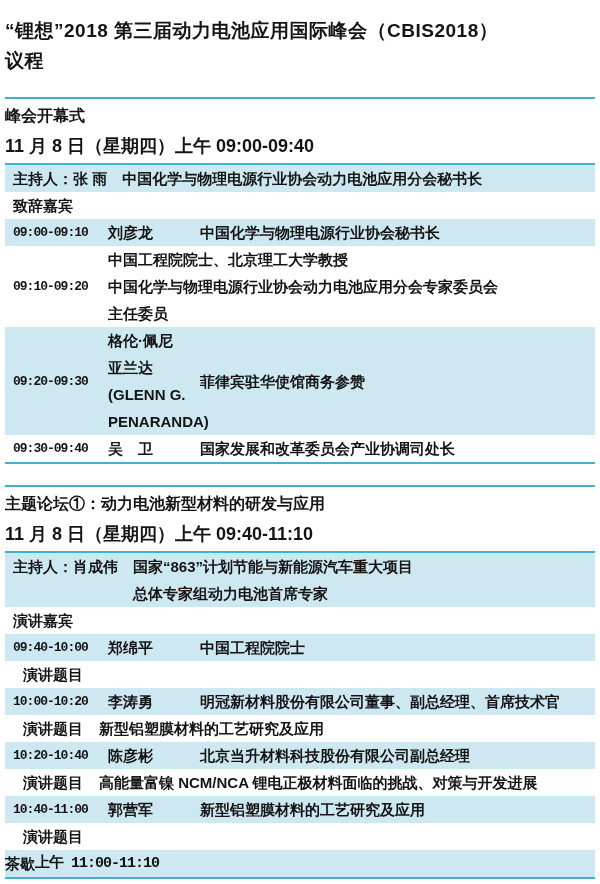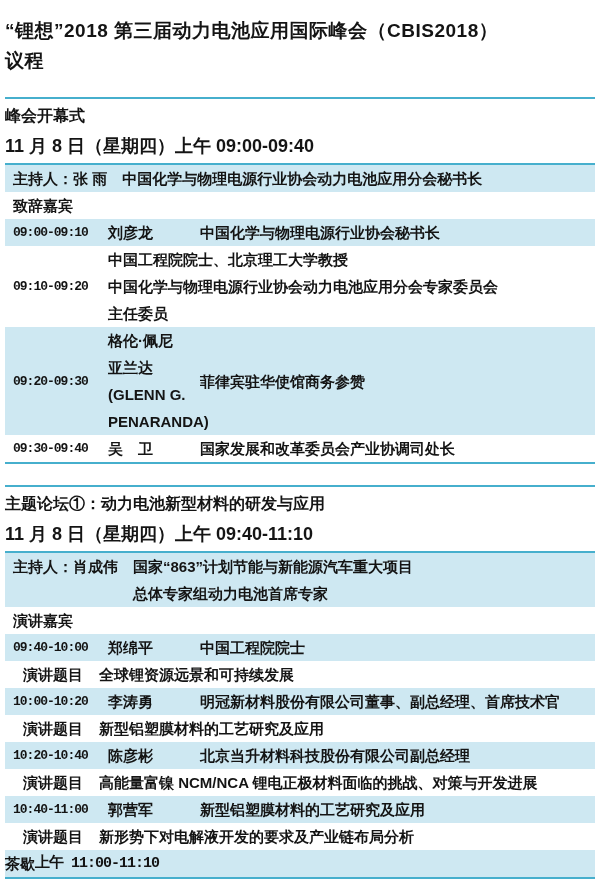--- a/index.html
+++ b/index.html
@@ -123,21 +123,20 @@
       <span>演讲嘉宾</span>
     </div>
 
     <div class="row blue">
       <div class="cell-time">09:40-10:00</div>
       <div class="cell-name">郑绵平</div>
       <div class="cell-role">中国工程院院士</div>
     </div>
     <div class="row">
       <div class="topic-label">演讲题目</div>
-      <div class="cell-topic">全球锂资源远景和可持续发展</div>
     </div>
 
     <div class="row blue">
       <div class="cell-time">10:00-10:20</div>
       <div class="cell-name">李涛勇</div>
       <div class="cell-role">明冠新材料股份有限公司董事、副总经理、首席技术官</div>
     </div>
     <div class="row">
       <div class="topic-label">演讲题目</div>
       <div class="cell-topic">新型铝塑膜材料的工艺研究及应用</div>
@@ -153,21 +152,20 @@
       <div class="cell-topic">高能量富镍 NCM/NCA 锂电正极材料面临的挑战、对策与开发进展</div>
     </div>
 
     <div class="row blue">
       <div class="cell-time">10:40-11:00</div>
       <div class="cell-name">郭营军</div>
       <div class="cell-role">新型铝塑膜材料的工艺研究及应用</div>
     </div>
     <div class="row">
       <div class="topic-label">演讲题目</div>
-      <div class="cell-topic">新形势下对电解液开发的要求及产业链布局分析</div>
     </div>
 
     <div class="row blue tea-row">
       <span>茶歇</span>
       <span class="tea-time mono">上午 11:00-11:10</span>
     </div>
   </section>
 
 </div>
 

